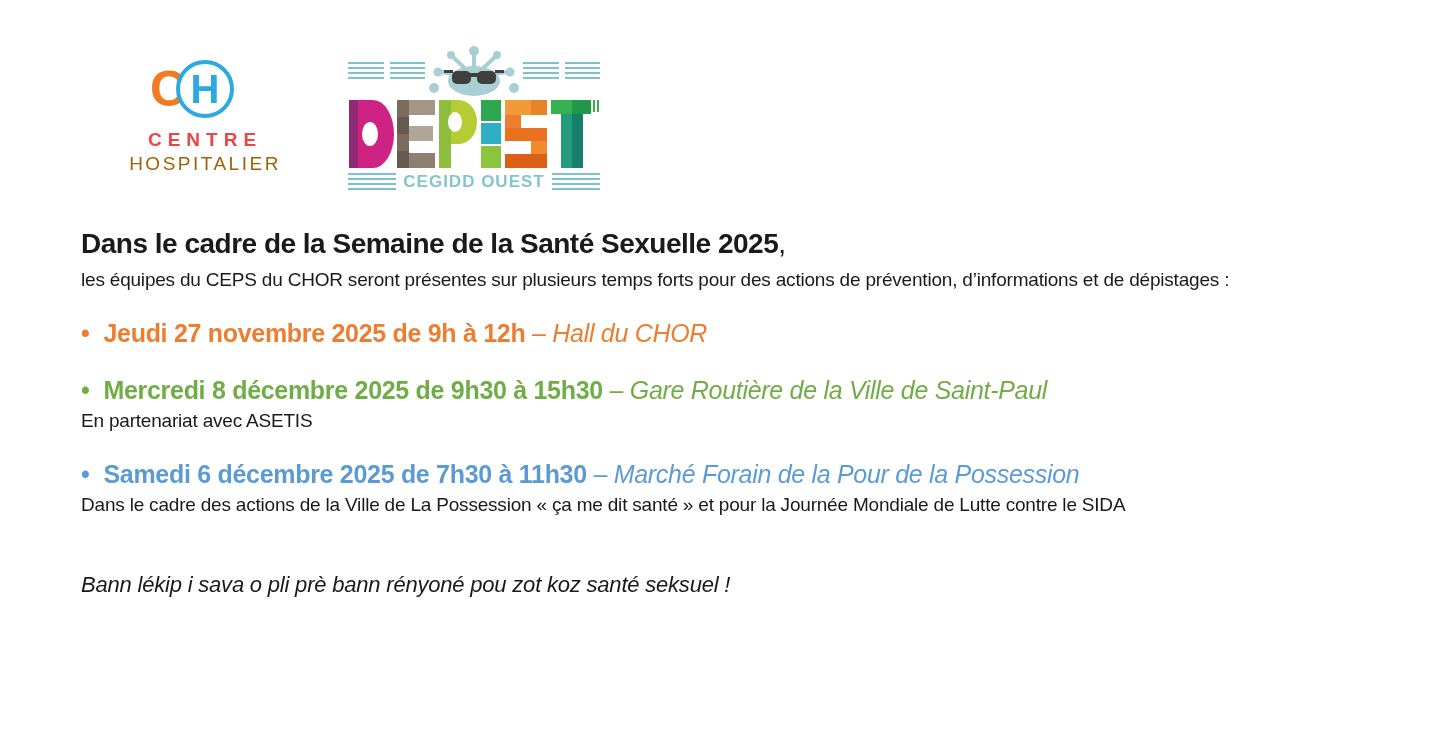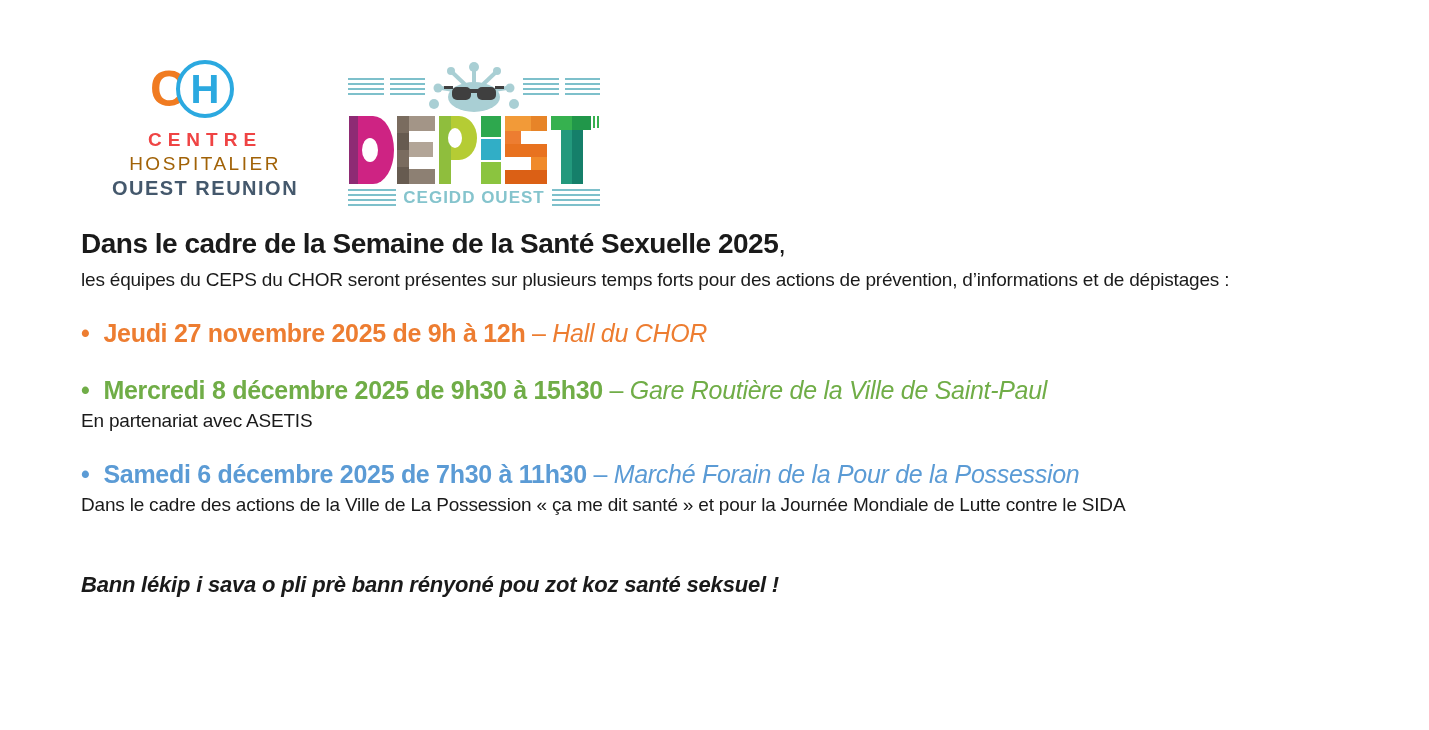--- a/index.html
+++ b/index.html
@@ -19,21 +19,21 @@
   .chr-c { font-size:50px; font-weight:700; color:#F07B21; margin-right:-10px; line-height:1; }
   .chr-circle { width:58px; height:58px; border:4px solid #2BA9E0; border-radius:50%;
                 display:flex; align-items:center; justify-content:center; flex:0 0 auto; background:#fff; }
   .chr-h { font-size:40px; font-weight:700; color:#2BA9E0; line-height:1; }
   .chr-r { font-size:50px; font-weight:700; color:#D5D728; margin-left:-10px; line-height:1; position:relative; z-index:-1; }
   .chor-line1 { font-size:19px; letter-spacing:6px; color:#ef4444; margin-top:3px;font-weight:bold; }
   .chor-line2 { font-size:19px; letter-spacing:2.5px; color:#a16207; margin-top:2px; }
   .chor-line3 { font-size:20px; letter-spacing:1.5px; color:#44586C; font-weight:700; margin-top:2px; }
 
   
-  .depist-logo { position:absolute; left:348px; top:58px; width:252px; }
+  .depist-logo { position:absolute; left:348px; top:42px; width:252px; }
   .depist-top { display:flex; align-items:center; height:56px; }
   .lines-pair { display:flex; gap:6px; flex:1; }
   .linegroup { display:flex; flex-direction:column; gap:3px; flex:1; }
   .linegroup .ln { height:2px; background:#7EC0CB; }
   .virus-wrap { flex:0 0 auto; width:98px; display:flex; justify-content:center; }
   .depist-word { display:block; margin-top:2px; }
   .depist-bottom { display:flex; align-items:center; gap:7px; margin-top:5px; }
   .depist-bottom .linegroup { flex:1; }
   .depist-caption { flex:0 0 auto; color:#85C4CD; font-weight:700; font-size:17px; letter-spacing:1px; line-height:1; }
 
@@ -41,38 +41,37 @@
   .content { position:absolute; left:81px; top:228px; width:1300px; letter-spacing:-0.2px; }
   .title { font-size:28px; line-height:32px; font-weight:400; letter-spacing:-0.5px; }
   .title .b { font-weight:700;margin-top:24px; }
   .intro { font-size:19px; line-height:22px; margin-top:9px; }
   .event { margin-top:27px; }
   .event-head { font-size:25px; line-height:30px; font-weight:700; letter-spacing:-0.3px; }
   .event-head .bullet { display:inline-block; margin-right:14px; font-weight:700; }
   .event-head .sep { font-weight:400; white-space:pre; }
   .event-head .where { font-weight:400; font-style:italic; }
   .event-note { font-size:19px; line-height:22px; margin-top:5px; color:#1a1a1a; }
-  .closing { margin-top:56px; font-size:22px; font-weight:700; font-style:italic; letter-spacing:-0.2px; }
+  .closing { margin-top:56px; font-size:22px; font-weight:400; font-style:italic; letter-spacing:-0.2px; }
 </style>
 </head>
 <body>
 
 <div class="page">
 
   <div class="chor-logo">
     <div class="chr-row">
       <span class="chr-c">C</span>
       <span class="chr-circle">
         <span class="chr-h">H</span>
       </span>
       <span class="chr-r">R</span>
     </div>
     <div class="chor-line1">CENTRE</div>
     <div class="chor-line2">HOSPITALIER</div>
-    <div class="chor-line3">OUEST REUNION</div>
   </div>
 
   <div class="depist-logo">
     <div class="depist-top">
       <div class="lines-pair">
         <div class="linegroup">
             <div class="ln"></div>
             <div class="ln"></div>
             <div class="ln"></div>
             <div class="ln"></div>

